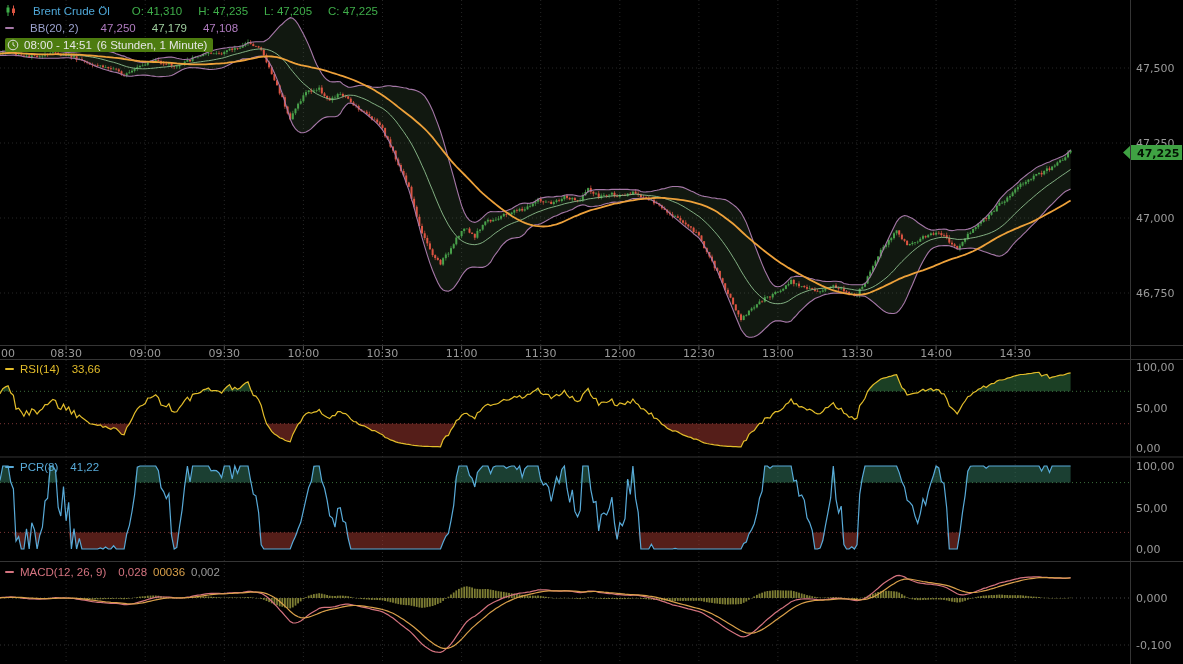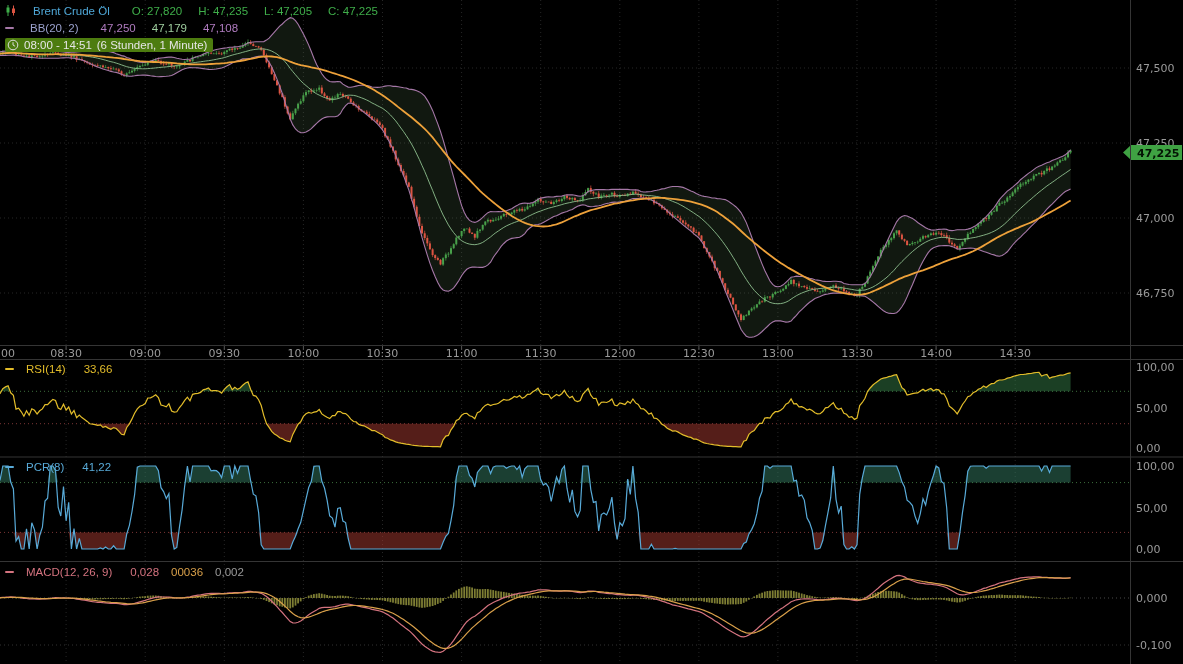--- a/index.html
+++ b/index.html
@@ -3,21 +3,21 @@
 <meta charset="utf-8">
 <style>
   *{margin:0;padding:0;box-sizing:border-box}
   html,body{background:#000}
   .root{position:relative;width:1183px;height:664px;background:#000;overflow:hidden;
         font-family:"Liberation Sans",sans-serif}
   #chart-svg{position:absolute;left:0;top:0}
   #chart-svg text{font-family:"DejaVu Sans","Liberation Sans",sans-serif}
   .legend{position:absolute;top:2px;left:5px;z-index:3;font-size:11.5px}
   .lrow{display:flex;align-items:center;height:17px;gap:16px;white-space:nowrap}
-  .plegend{position:absolute;left:5px;z-index:3;font-size:11.5px;display:flex;align-items:center;gap:12px;white-space:nowrap}
+  .plegend{position:absolute;left:5px;z-index:3;font-size:11.5px;display:flex;align-items:center;gap:6px;white-space:nowrap}
   .dash{display:inline-block;width:9px;height:2px;border-radius:1px}
   .dash-bb{background:#a678a8}.dash-sma{background:#eda13a}.dash-rsi{background:#e3bd2a}
   .dash-pcr{background:#58aad8}.dash-macd{background:#d4737f}
   .c-inst{color:#4fa8d8}
   .c-g{color:#3fae4a}
   .c-bblabel{color:#9aa0cc}
   .c-bbv{color:#b07cc0}
   .c-basisv{color:#9fce9f}
   .c-sma{color:#eda13a}
   .c-rsi{color:#e3bd2a}
@@ -1384,21 +1384,21 @@
 
   <div class="legend">
     <div class="lrow">
       <svg width="12" height="11" viewBox="0 0 12 11">
         <line x1="3" y1="0" x2="3" y2="11" stroke="#3fae4a" stroke-width="1"></line>
         <rect x="1.5" y="2.5" width="3" height="5" fill="#3fae4a"></rect>
         <line x1="8.5" y1="0.5" x2="8.5" y2="10.5" stroke="#dd5442" stroke-width="1"></line>
         <rect x="7" y="3.5" width="3" height="4.5" fill="#dd5442"></rect>
       </svg>
       <span class="c-inst">Brent Crude Öl</span>
-      <span class="c-g sp">O: 27,820</span>
+      <span class="c-g sp">O: 41,310</span>
       <span class="c-g">H: 47,235</span>
       <span class="c-g">L: 47,205</span>
       <span class="c-g">C: 47,225</span>
     </div>
     <div class="lrow">
       <span class="dash dash-bb"></span>
       <span class="c-bblabel">BB(20, 2)</span>
       <span class="c-bbv sp">47,250</span>
       <span class="c-basisv">47,179</span>
       <span class="c-bbv">47,108</span>

